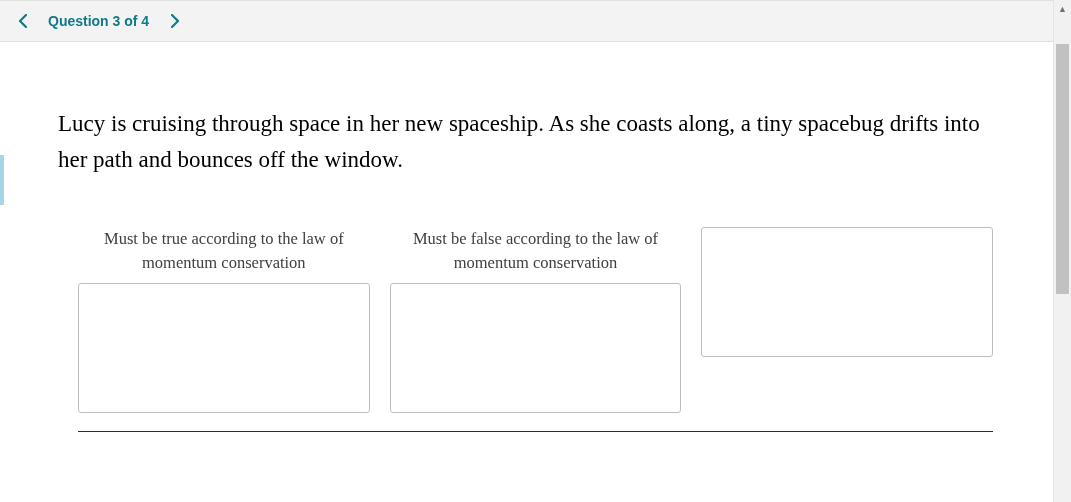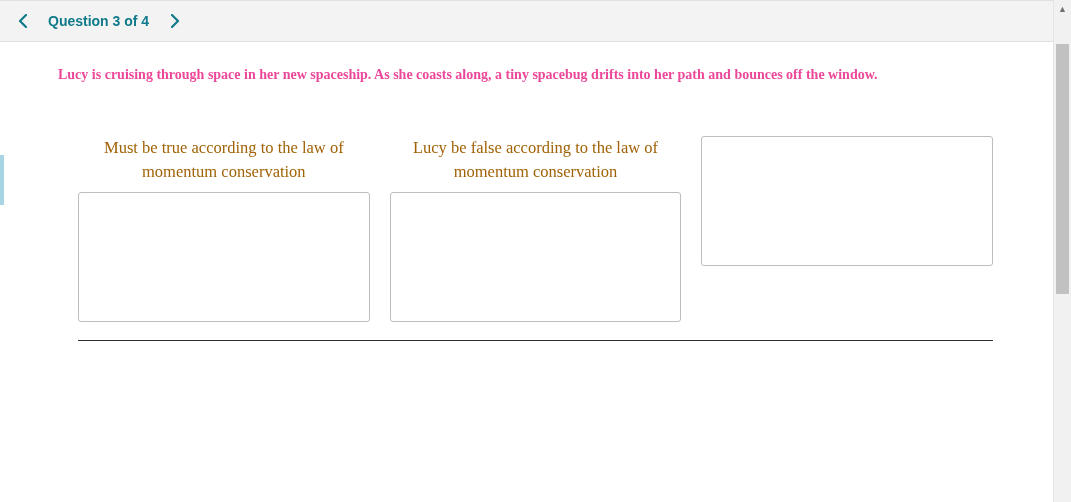--- a/index.html
+++ b/index.html
@@ -25,20 +25,21 @@
     }
     .page-wrap {
       display: flex;
       height: 100%;
     }
     .main-col {
       flex: 1;
       display: flex;
       flex-direction: column;
       border-right: 1px solid #e5e5e5;
+      gap: 42px;
     }
     .scrollbar-col {
       width: 17px;
       background: #f1f1f1;
       position: relative;
     }
     .scroll-arrow-up {
       position: absolute;
       top: 0;
       left: 0;
@@ -91,43 +92,42 @@
     .content-area {
       padding: 22px 30px 0 48px;
       flex: 1;
       overflow: hidden;
     }
     .content-card {
       background: #ffffff;
       padding: 0 10px;
     }
     .prompt-text {
-      font-size: 14px;
+      font-size: 23px;
       line-height: 1.55;
-      color: #ec4899;
+      color: #000000;
       margin-bottom: 14px;
       padding-right: 30px;
-      font-weight: bold;
     }
     .categories {
       display: flex;
       gap: 20px;
       margin-top: 50px;
       padding: 0 20px;
     }
     .category {
       flex: 1;
       display: flex;
       flex-direction: column;
       align-items: center;
     }
     .category-label {
       font-size: 16.5px;
       text-align: center;
-      color: #a16207;
+      color: #404040;
       line-height: 1.45;
       min-height: 50px;
       display: flex;
       align-items: flex-start;
       justify-content: center;
       padding: 0 4px;
       margin-bottom: 6px;
     }
     .drop-zone {
       width: 100%;
@@ -167,21 +167,21 @@
     <div class="content-area">
       <div class="content-card">
         <p class="prompt-text">Lucy is cruising through space in her new spaceship. As she coasts along, a tiny spacebug drifts into her path and bounces off the window.</p>
 
         <div class="categories">
           <div class="category">
             <div class="category-label">Must be true according to the law of momentum conservation</div>
             <div class="drop-zone"></div>
           </div>
           <div class="category">
-            <div class="category-label">Lucy be false according to the law of momentum conservation</div>
+            <div class="category-label">Must be false according to the law of momentum conservation</div>
             <div class="drop-zone"></div>
           </div>
           <div class="category">
             <div class="drop-zone"></div>
           </div>
         </div>
 
         <hr class="bottom-rule">
       </div>
     </div>

